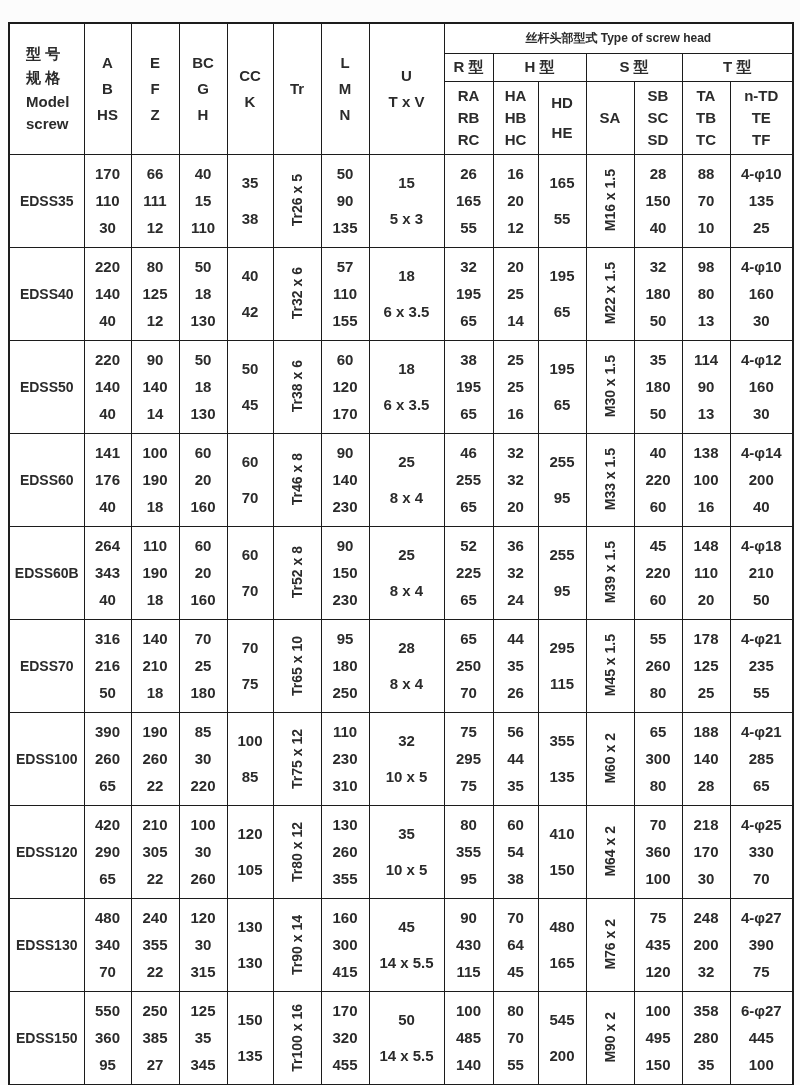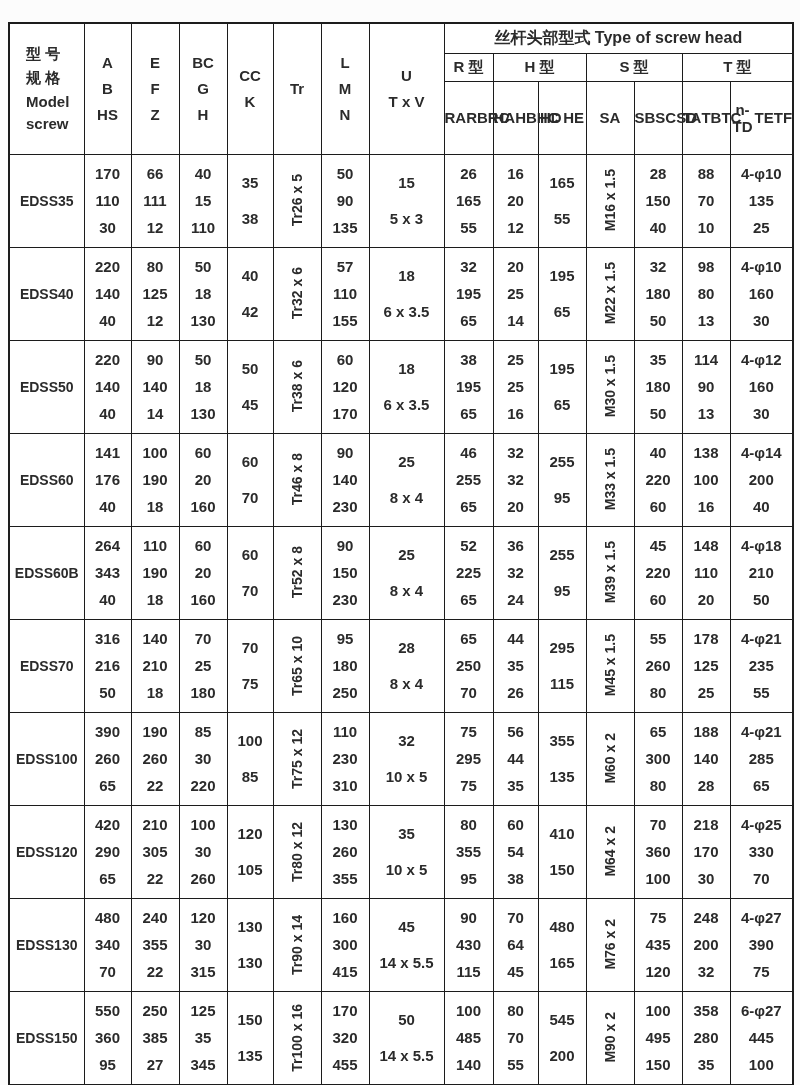--- a/index.html
+++ b/index.html
@@ -20,28 +20,28 @@
   th, td {
     border: 1px solid #1c1c1c;
     padding: 0;
     font-size: 15px;
     font-weight: 700;
     color: #2b2b2b;
     text-align: center;
     vertical-align: middle;
     background: #ffffff;
   }
-  thead tr.title-row th.title-th { height: 30px; font-size: 16px; }
+  thead tr.title-row th.title-th { height: 30px; font-size: 12px; }
   thead tr.type-row th { height: 28px; margin-top: 10px; }
   thead tr.sub-row th { height: 72px; }
   tbody td { height: 92px; }
 
   .hbox { display: flex; flex-direction: column; justify-content: center; align-items: center; gap: 9px; }
   .model-hbox { align-items: flex-start; padding-left: 16px; gap: 5px; }
-  .sub-hbox { height: 72px; display: flex; flex-direction: row; justify-content: space-evenly; align-items: center; }
+  .sub-hbox { height: 72px; display: flex; flex-direction: column; justify-content: space-evenly; align-items: center; }
   .cellbox { height: 92px; display: flex; flex-direction: column; justify-content: space-evenly; align-items: center; }
   .vwrap { height: 92px; display: flex; align-items: center; justify-content: center; }
   .vspan {
     writing-mode: vertical-rl;
     transform: rotate(180deg);
     font-size: 14px;
     white-space: nowrap;
   }
   td.model-cell { font-size: 14px; }
 </style>

